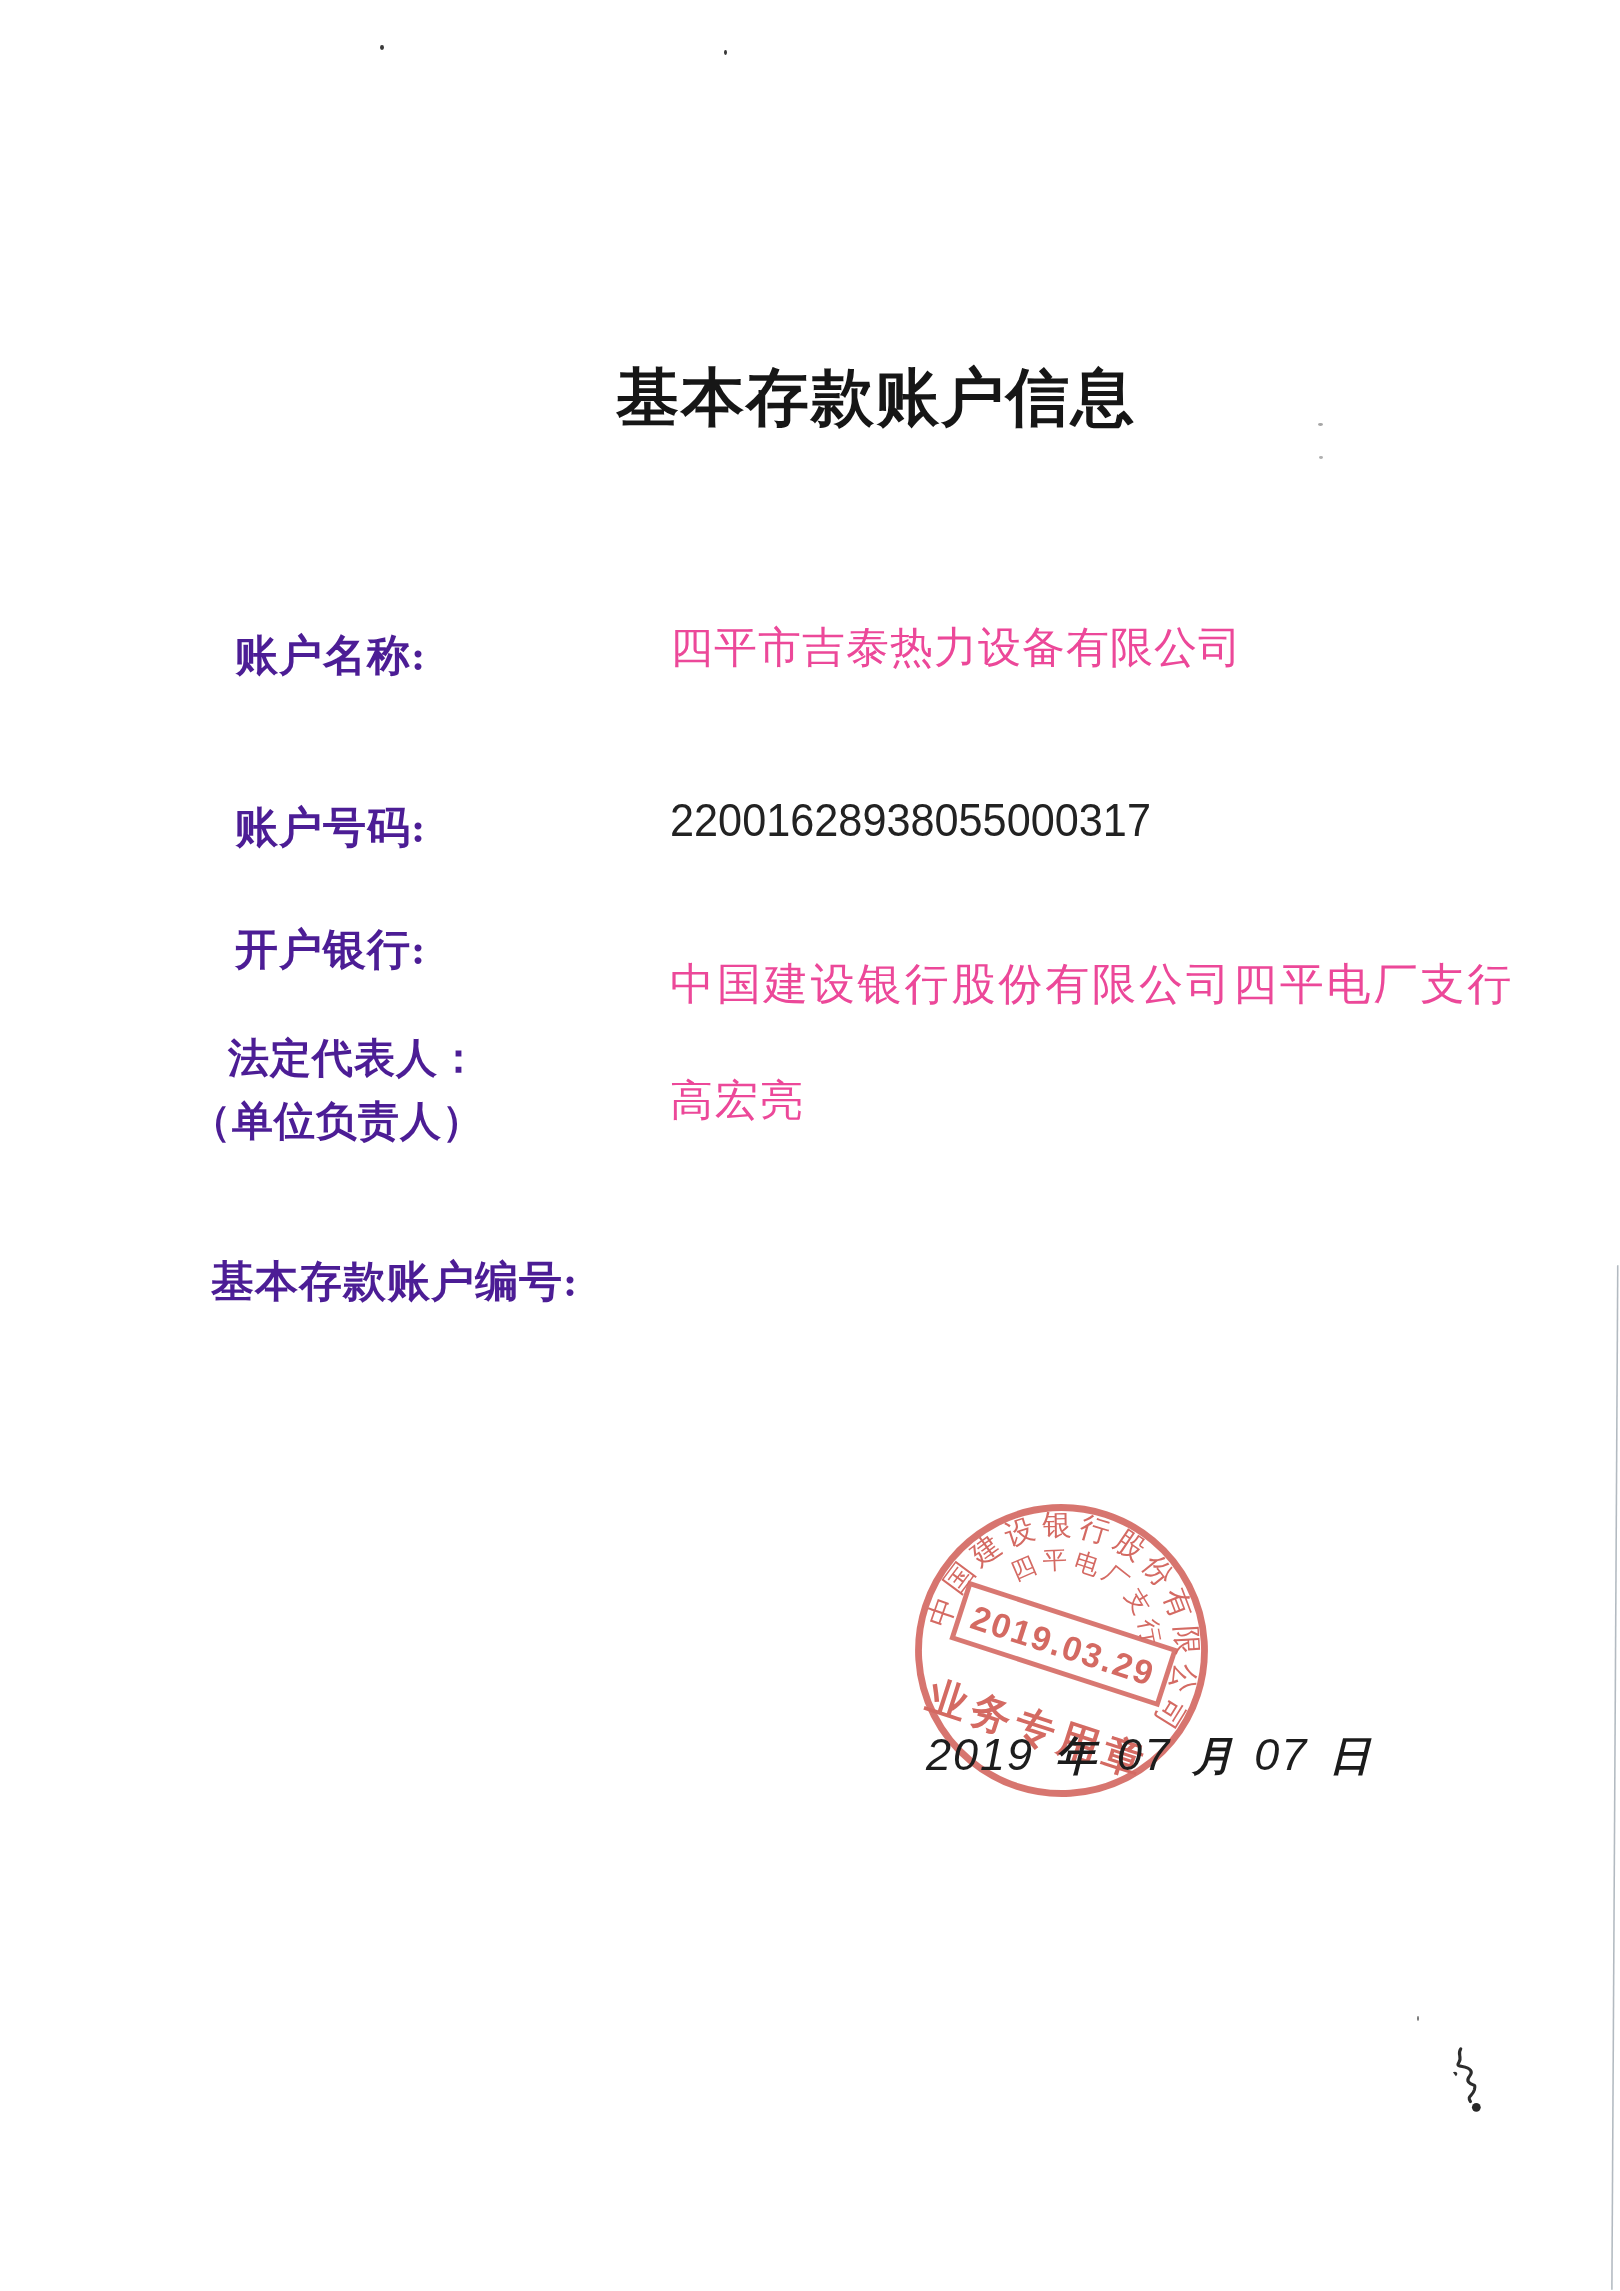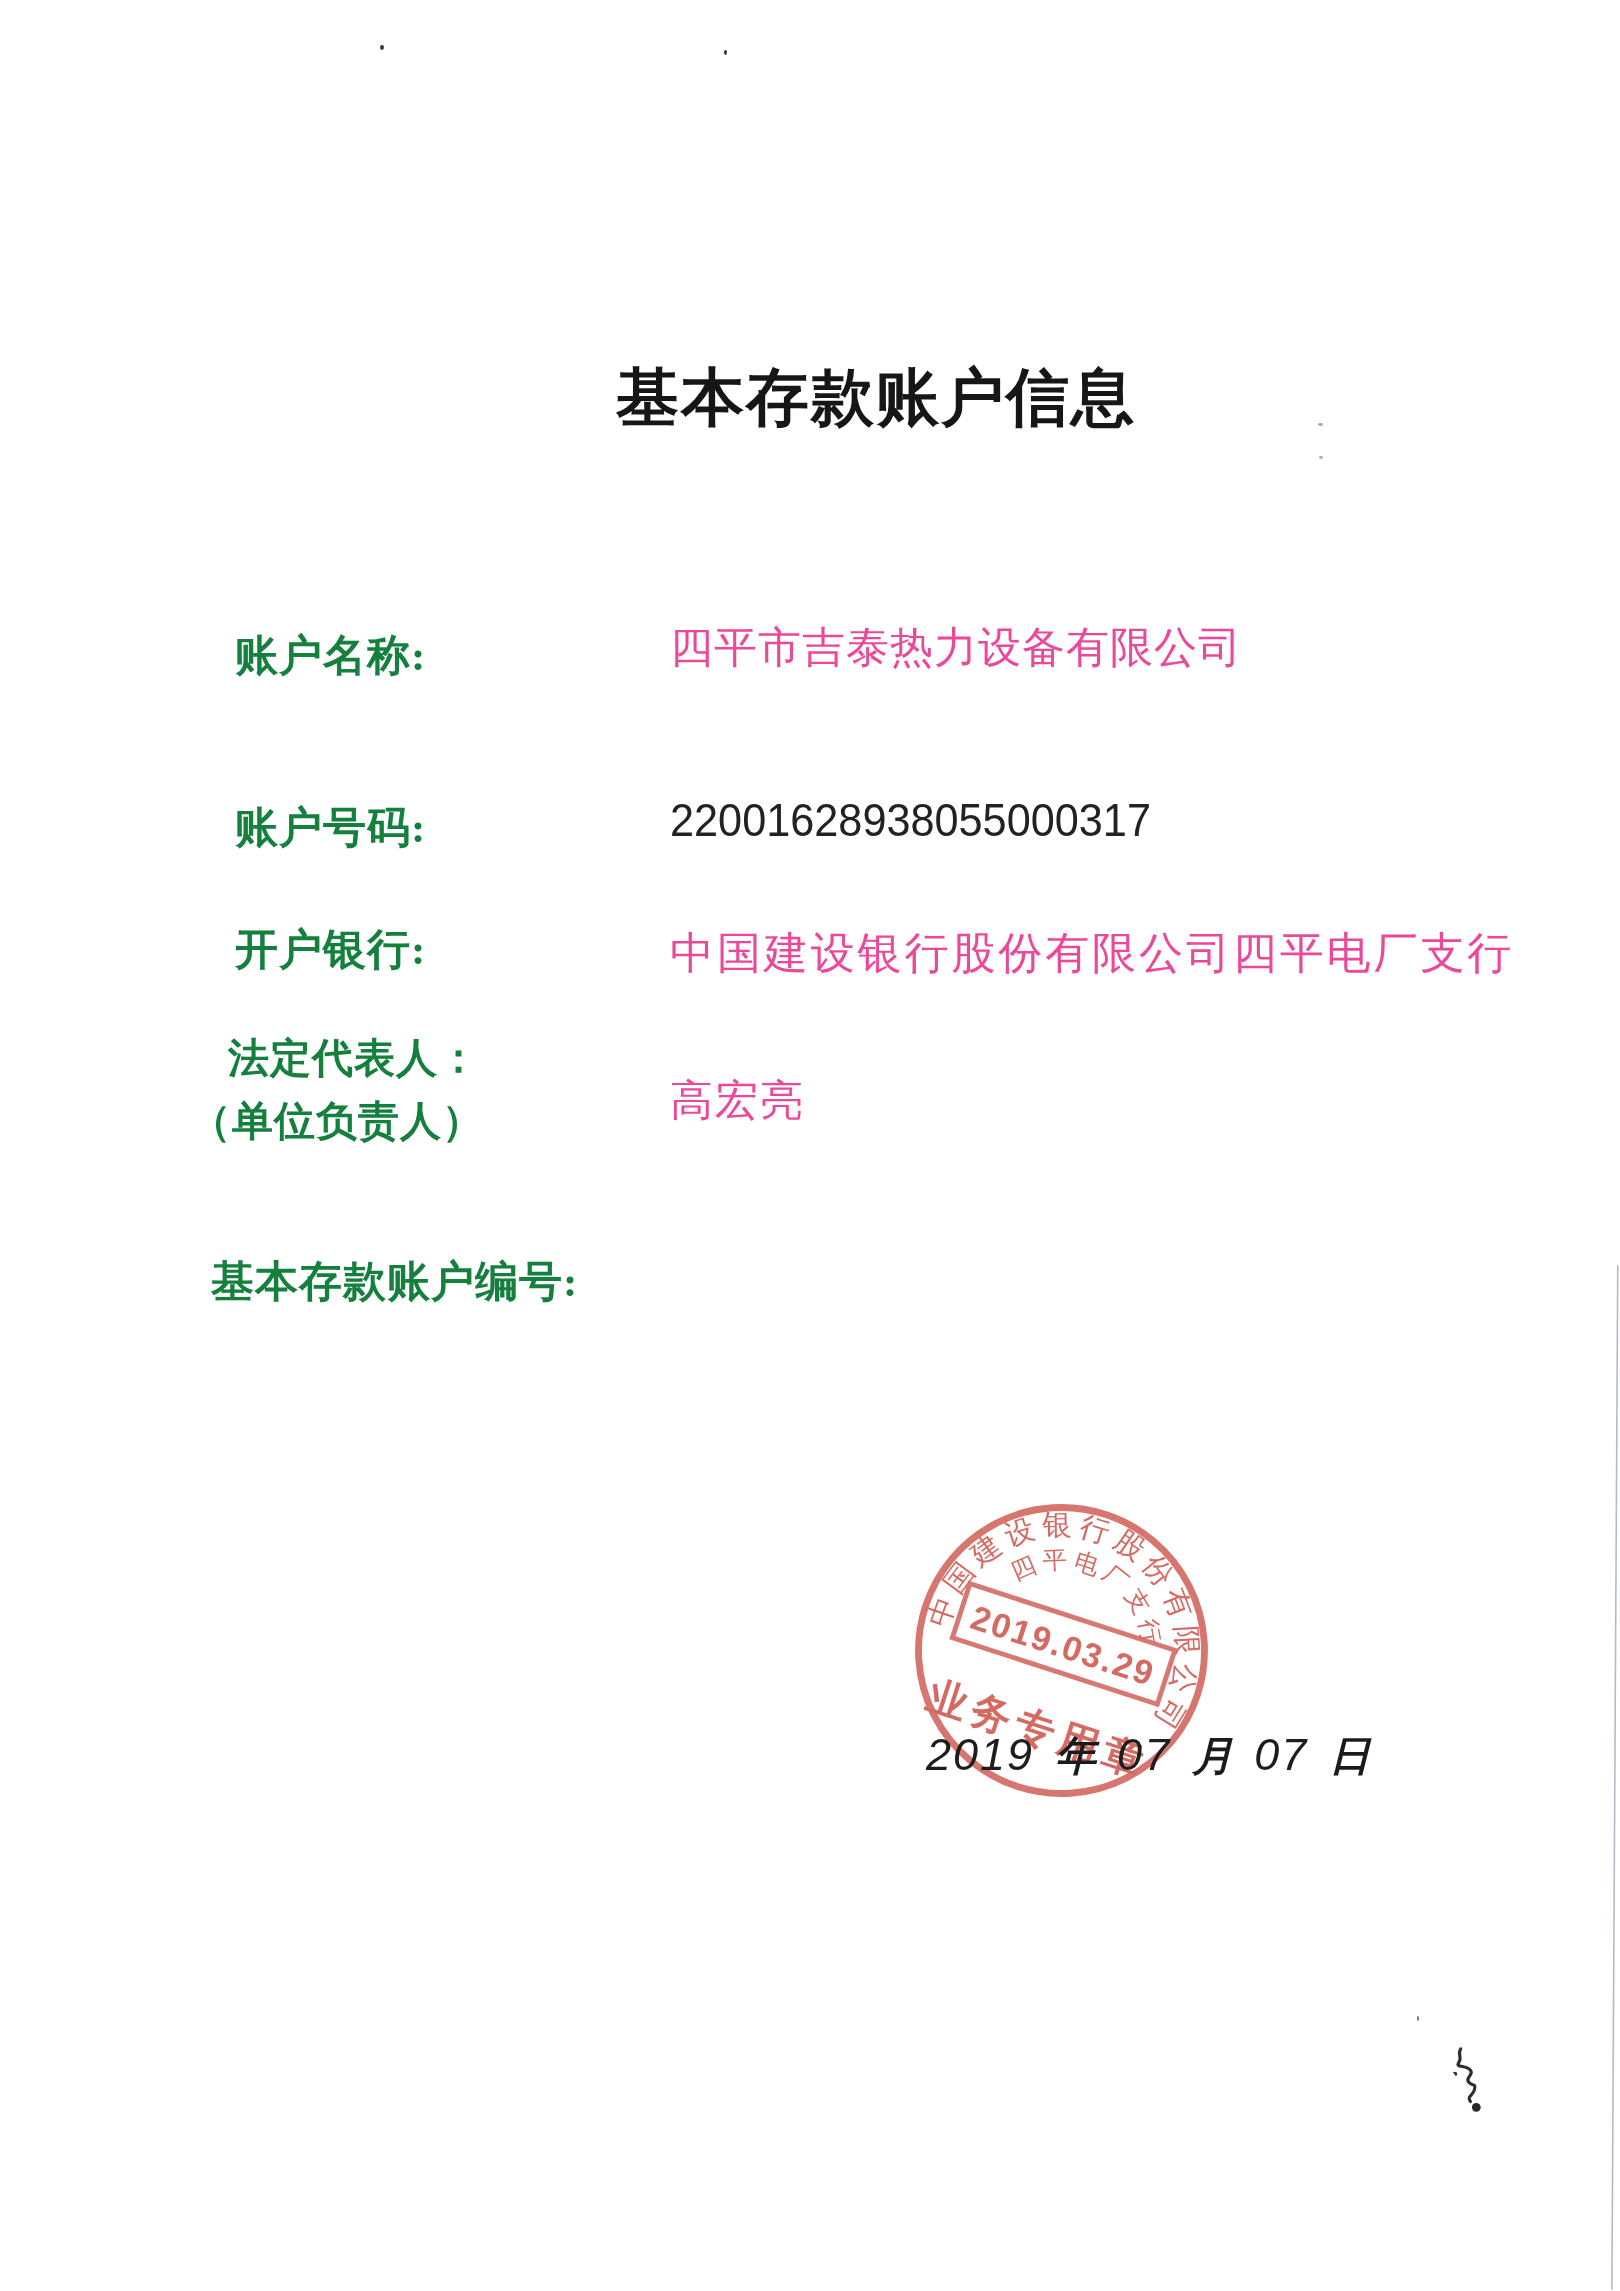--- a/index.html
+++ b/index.html
@@ -14,21 +14,21 @@
   }
   .abs{position:absolute;}
   .title{
     left:616px;top:359px;
     font-size:63px;font-weight:700;
     letter-spacing:2px;line-height:1.25;
     color:#161616;
     white-space:nowrap;
   }
   .label{
-    font-size:43px;font-weight:600;color:#15803d;
+    font-size:43px;font-weight:600;color:#4c1d95;
     letter-spacing:1px;white-space:nowrap;line-height:1.15;
   }
   .value-cjk{
     font-size:43px;font-weight:500;color:#ec4899;
     letter-spacing:1px;white-space:nowrap;line-height:1.15;
   }
   .value-cjk.wide{letter-spacing:2.9px;font-size:44px;}
   .value-num{
     font-family:"Liberation Sans","DejaVu Sans",sans-serif;
     font-size:45px;font-weight:500;color:#222;
@@ -70,21 +70,21 @@
 
   <div class="abs title">基本存款账户信息</div>
 
   <div class="abs label" style="left:235px;top:631px;">账户名称:</div>
   <div class="abs value-cjk" style="left:670px;top:623px;">四平市吉泰热力设备有限公司</div>
 
   <div class="abs label" style="left:235px;top:790px;margin-top:13px;">账户号码:</div>
   <div class="abs value-num num-account" style="left:670px;top:794px;">22001628938055000317</div>
 
   <div class="abs label" style="left:235px;top:925px;">开户银行:</div>
-  <div class="abs value-cjk wide" style="left:670px;top:929px;">中国建设银行股份有限公司四平电厂支行</div>
+  <div class="abs value-cjk wide" style="left:670px;top:960px;">中国建设银行股份有限公司四平电厂支行</div>
 
   <div class="abs label label-small" style="left:228px;top:1035px;">法定代表人：</div>
   <div class="abs label label-small" style="left:190px;top:1098px;">（单位负责人）</div>
   <div class="abs value-cjk" style="left:670px;top:1076px;letter-spacing:2px;">高宏亮</div>
 
   <div class="abs label" style="left:211px;top:1257px;">基本存款账户编号:</div>
 
   <div class="abs stamp">
     <svg width="333" height="333" viewBox="0 0 340 340">
       <g fill="#c9423a" stroke="none" opacity="0.88">

